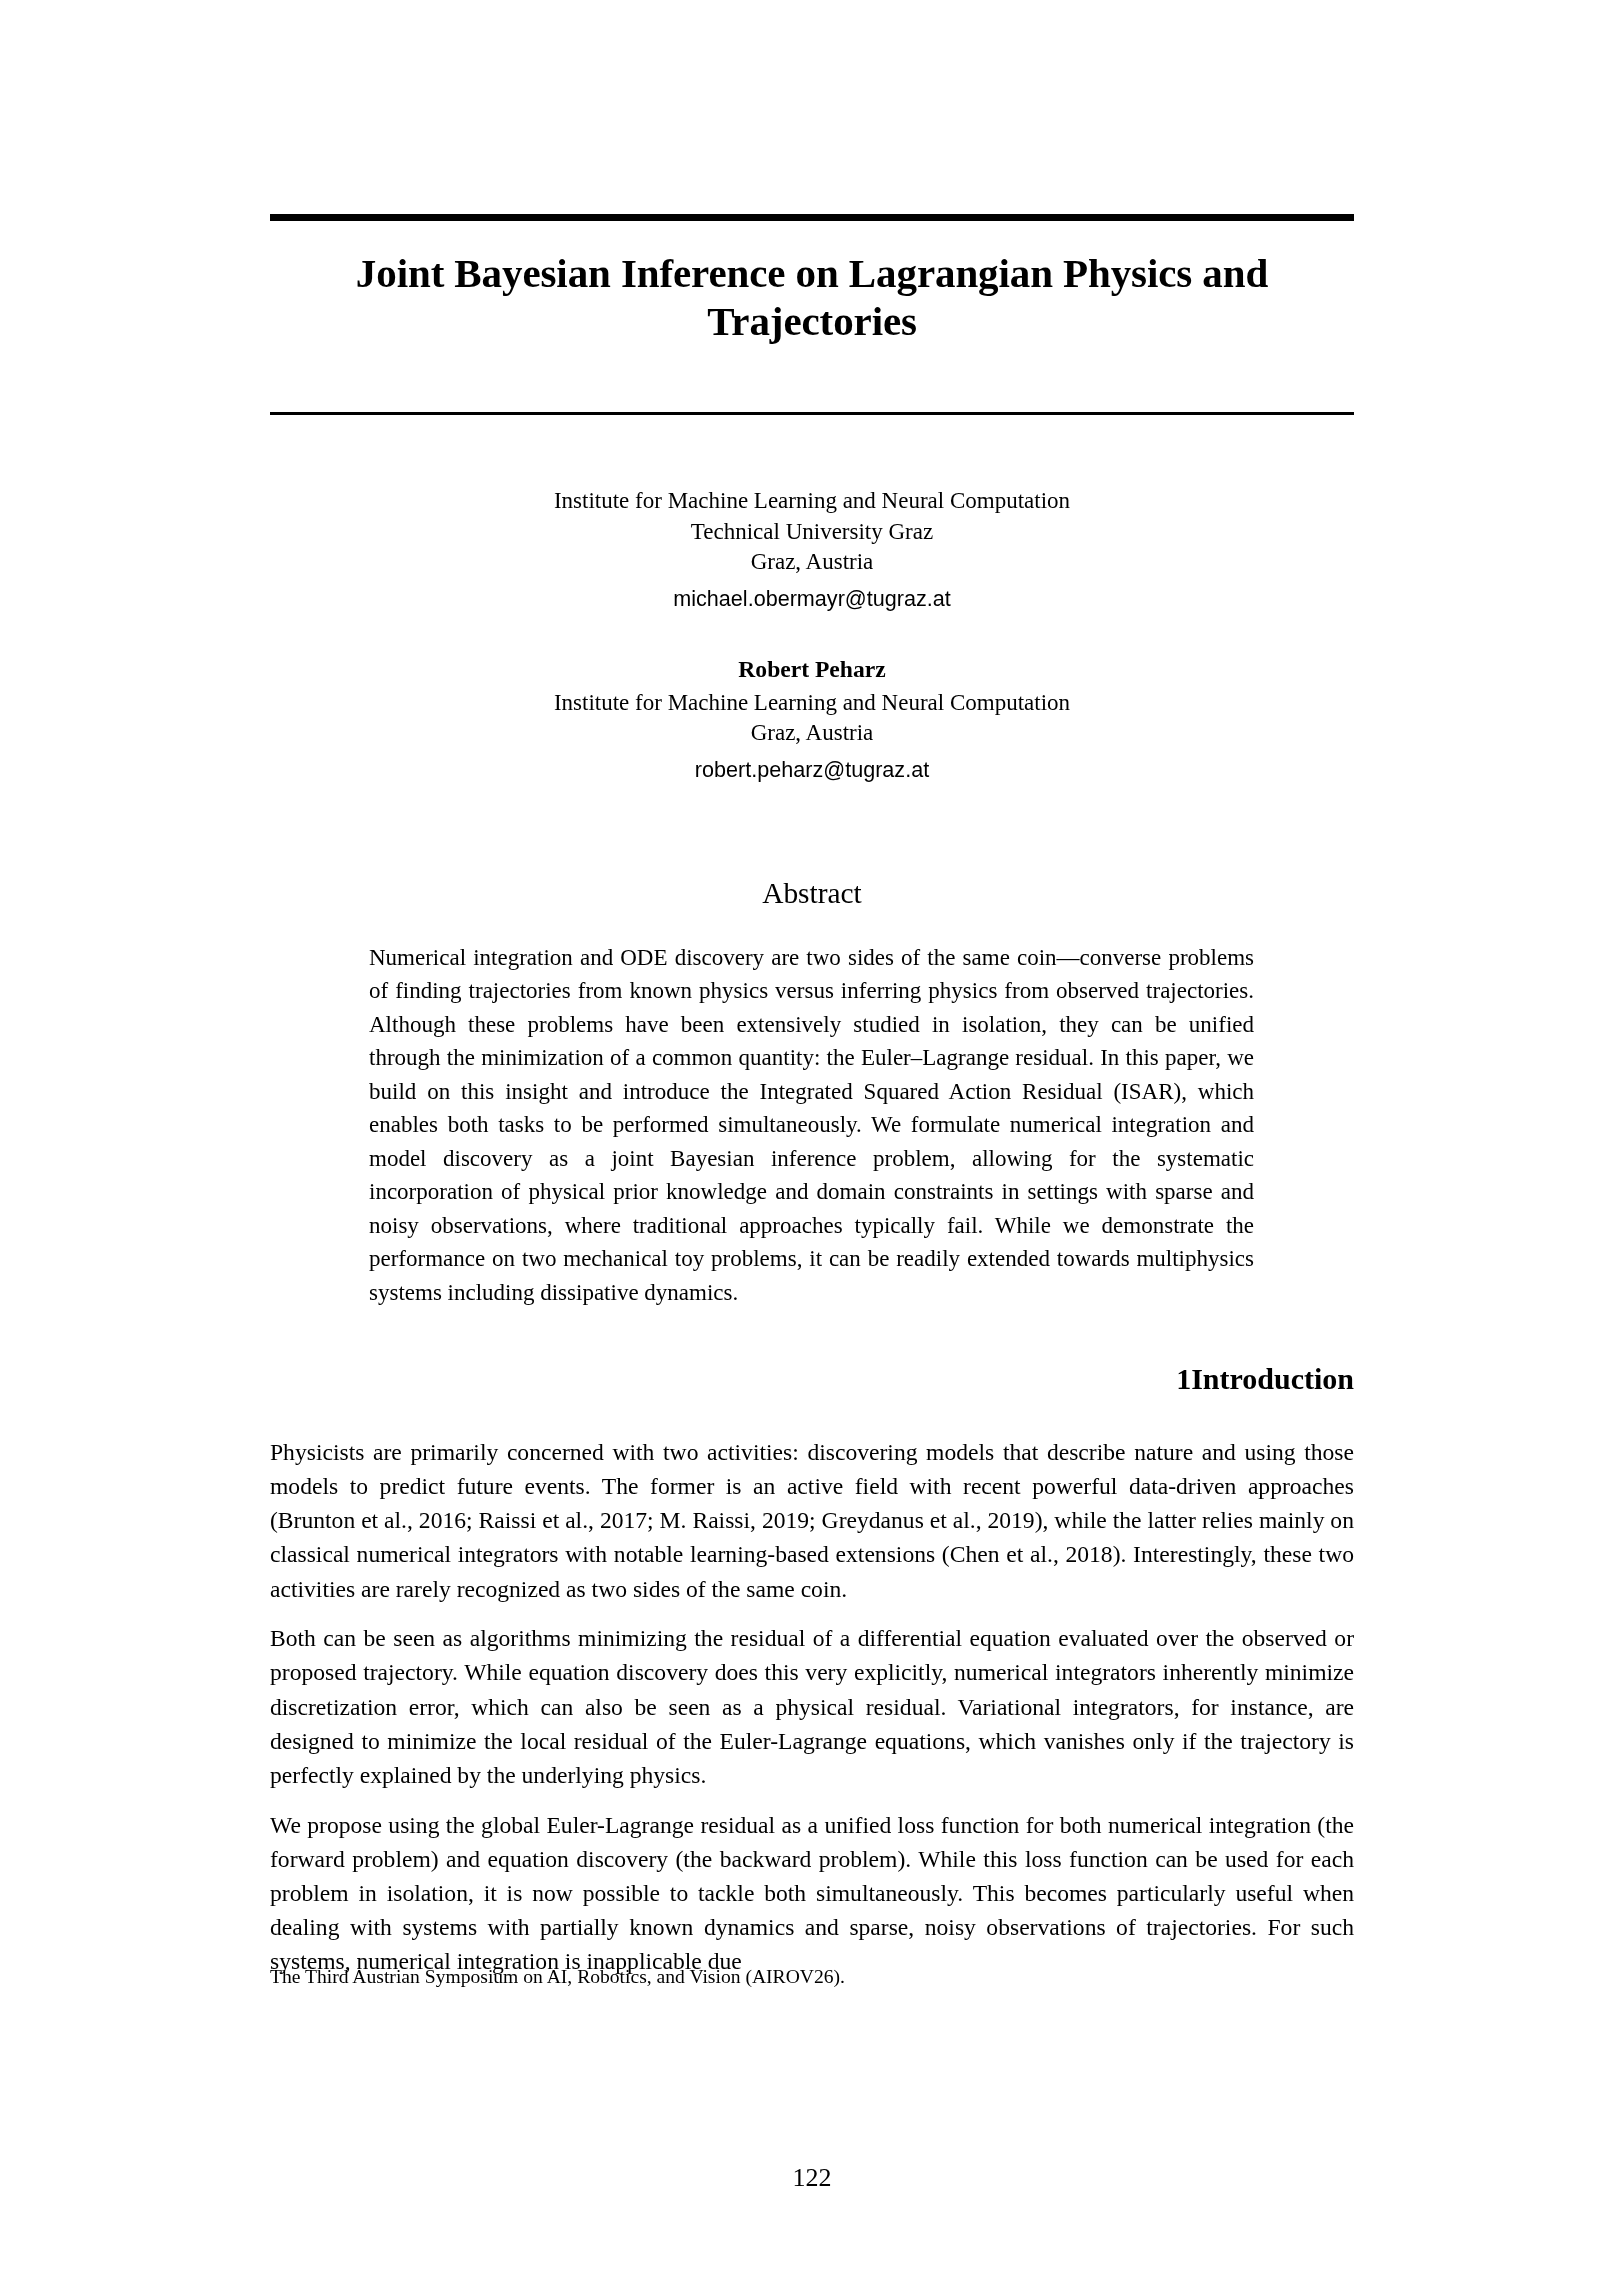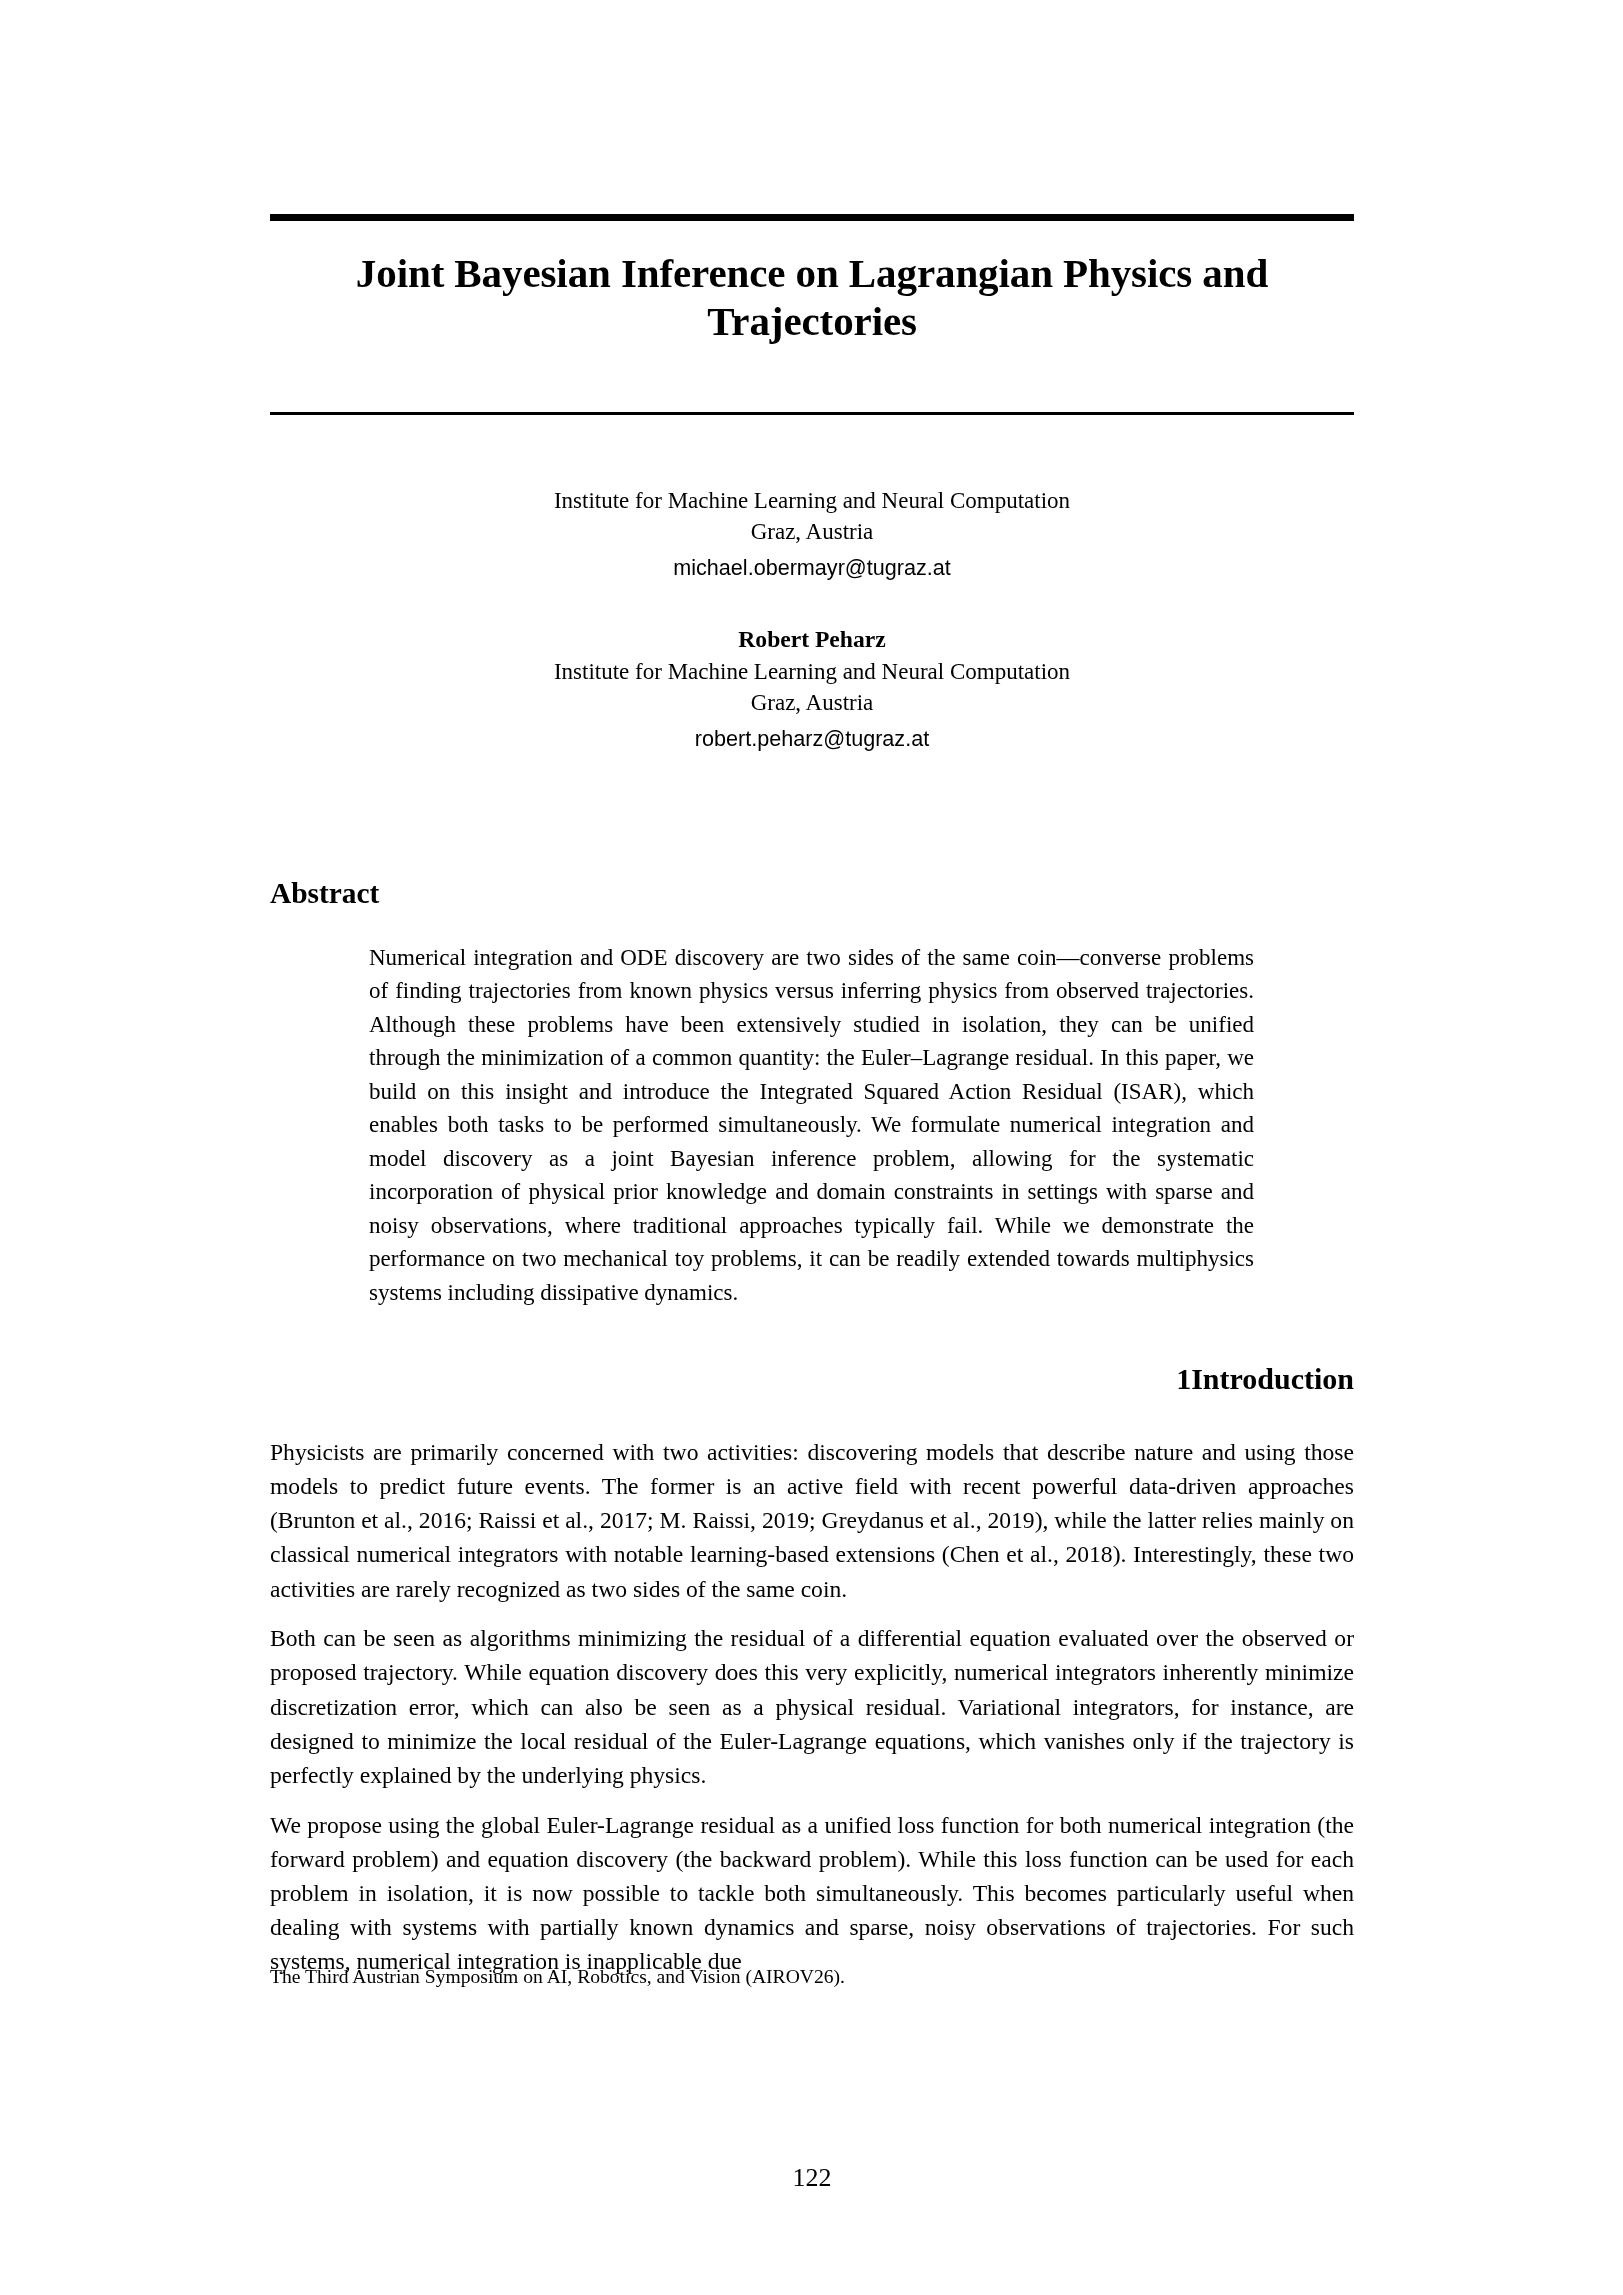--- a/index.html
+++ b/index.html
@@ -80,23 +80,23 @@
     line-height: 1.55;
     margin-top: 3.9px;
   }
 
   
   .abstract-heading {
     position: absolute;
     left: 0;
     top: 877px;
     width: 1084px;
-    text-align: left;
+    text-align: center;
     font-size: 29.4px;
-    font-weight: bold;
+    font-weight: normal;
   }
   .abstract-body {
     position: absolute;
     left: 99px;
     top: 941px;
     width: 885px;
     font-size: 23px;
     line-height: 1.455;
     text-align: justify;
     text-justify: inter-word;
@@ -162,20 +162,21 @@
     <span>Joint Bayesian Inference on Lagrangian Physics and</span><br>
     <span>Trajectories</span>
   </div>
 
   <div class="rule-thin"></div>
 
   <div class="authors">
 
     <div class="author-block">
       <div class="author-line">Institute for Machine Learning and Neural Computation</div>
+      <div class="author-line">Technical University Graz</div>
       <div class="author-line">Graz, Austria</div>
       <div class="author-email">michael.obermayr@tugraz.at</div>
     </div>
 
     <div class="author-block">
       <div class="author-name">Robert Peharz</div>
       <div class="author-line">Institute for Machine Learning and Neural Computation</div>
       <div class="author-line">Graz, Austria</div>
       <div class="author-email">robert.peharz@tugraz.at</div>
     </div>

